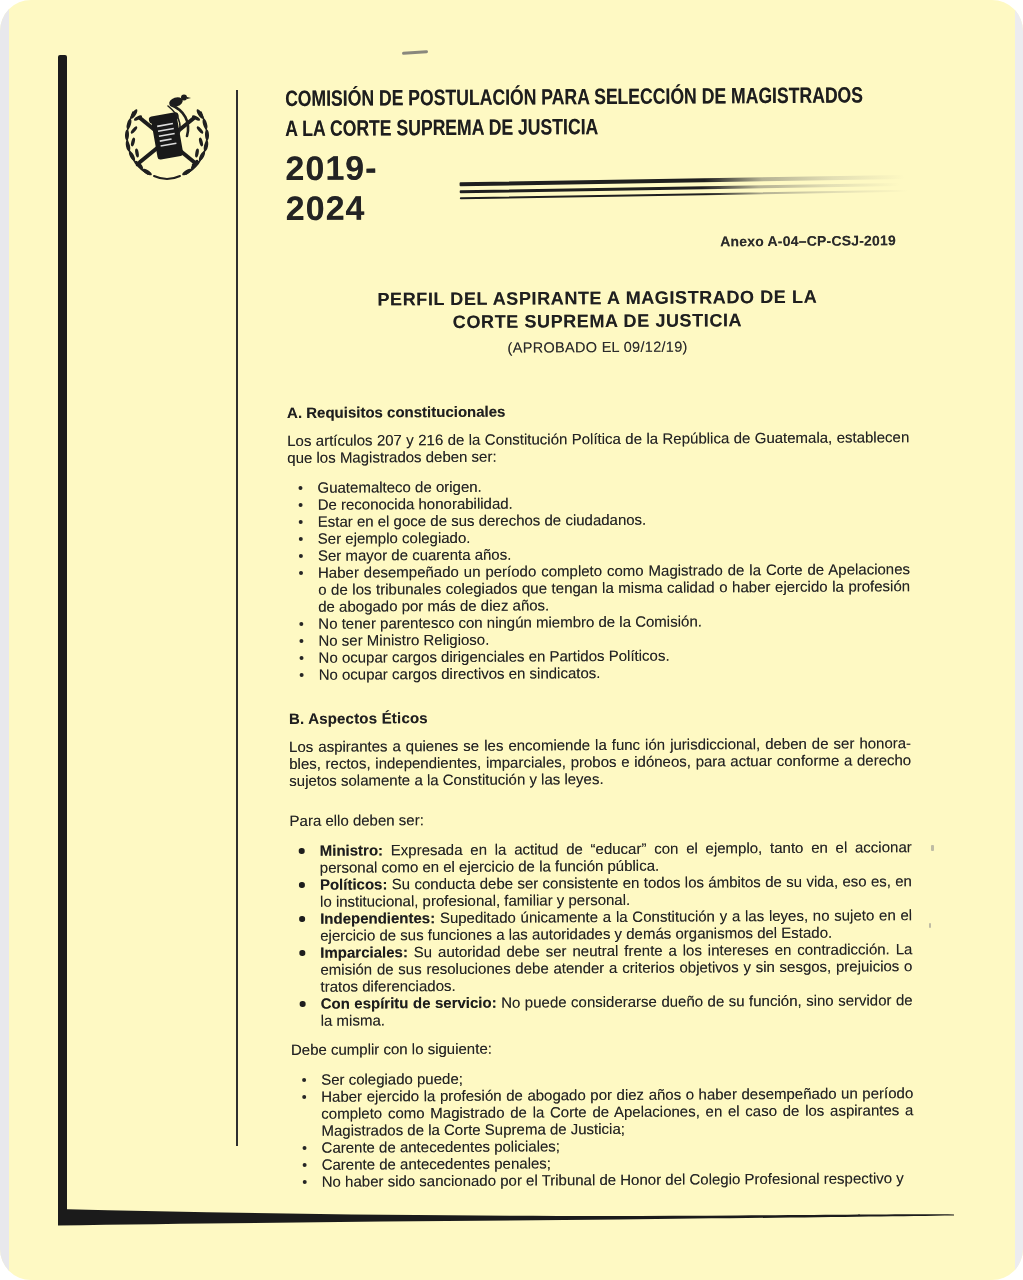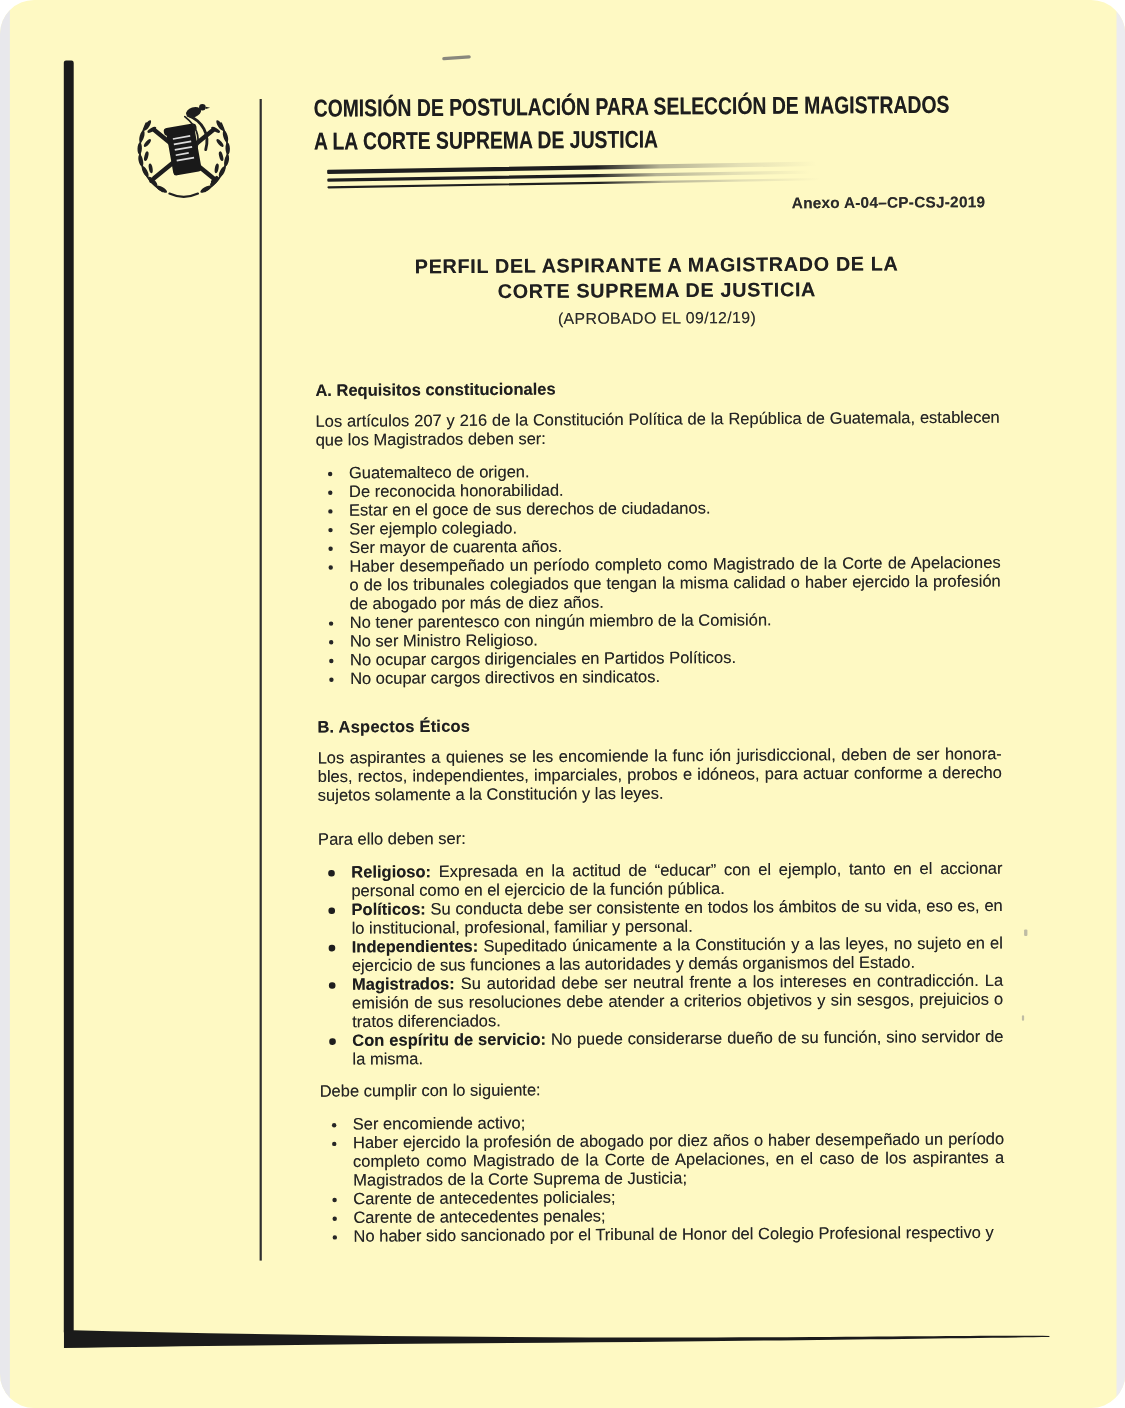--- a/index.html
+++ b/index.html
@@ -166,20 +166,21 @@
   </svg>
 
   <div class="content">
 
     <div class="org">
       <div>COMISIÓN DE POSTULACIÓN PARA SELECCIÓN DE MAGISTRADOS</div>
       <div>A LA CORTE SUPREMA DE JUSTICIA</div>
     </div>
 
     <div class="period-row">
+      <span class="period">2019-2024</span>
       <span class="rules">
         <span class="hline h1"></span>
         <span class="hline h2"></span>
         <span class="hline h3"></span>
       </span>
     </div>
 
     <div class="annex">Anexo A-04–CP-CSJ-2019</div>
 
     <div class="title-block">
@@ -203,31 +204,31 @@
       <li><span>No ocupar cargos dirigenciales en Partidos Políticos.</span></li>
       <li><span>No ocupar cargos directivos en sindicatos.</span></li>
     </ul>
 
     <div class="sec-head b">B. Aspectos Éticos</div>
     <p class="para">Los aspirantes a quienes se les encomiende la func ión jurisdiccional, deben de ser honora-bles, rectos, independientes, imparciales, probos e idóneos, para actuar conforme a derecho sujetos solamente a la Constitución y las leyes.</p>
 
     <p class="para lead">Para ello deben ser:</p>
 
     <ul class="bullets traits">
-      <li><span class="term">Religioso:</span> <span>Expresada en la actitud de “educar” con el ejemplo, tanto en el accionar personal como en el ejercicio de la función pública.</span></li>
+      <li><span class="term">Ministro:</span> <span>Expresada en la actitud de “educar” con el ejemplo, tanto en el accionar personal como en el ejercicio de la función pública.</span></li>
       <li><span class="term">Políticos:</span> <span>Su conducta debe ser consistente en todos los ámbitos de su vida, eso es, en lo institucional, profesional, familiar y personal.</span></li>
       <li><span class="term">Independientes:</span> <span>Supeditado únicamente a la Constitución y a las leyes, no sujeto en el ejercicio de sus funciones a las autoridades y demás organismos del Estado.</span></li>
-      <li><span class="term">Magistrados:</span> <span>Su autoridad debe ser neutral frente a los intereses en contradicción. La emisión de sus resoluciones debe atender a criterios objetivos y sin sesgos, prejuicios o tratos diferenciados.</span></li>
+      <li><span class="term">Imparciales:</span> <span>Su autoridad debe ser neutral frente a los intereses en contradicción. La emisión de sus resoluciones debe atender a criterios objetivos y sin sesgos, prejuicios o tratos diferenciados.</span></li>
       <li><span class="term">Con espíritu de servicio:</span> <span>No puede considerarse dueño de su función, sino servidor de la misma.</span></li>
     </ul>
 
     <p class="para lead2">Debe cumplir con lo siguiente:</p>
 
     <ul class="bullets small reqs">
-      <li><span>Ser encomiende activo;</span></li>
+      <li><span>Ser colegiado puede;</span></li>
       <li><span>Haber ejercido la profesión de abogado por diez años o haber desempeñado un período completo como Magistrado de la Corte de Apelaciones, en el caso de los aspirantes a Magistrados de la Corte Suprema de Justicia;</span></li>
       <li><span>Carente de antecedentes policiales;</span></li>
       <li><span>Carente de antecedentes penales;</span></li>
       <li><span>No haber sido sancionado por el Tribunal de Honor del Colegio Profesional respectivo y</span></li>
     </ul>
 
   </div>
 </div>
 
 </body></html>

